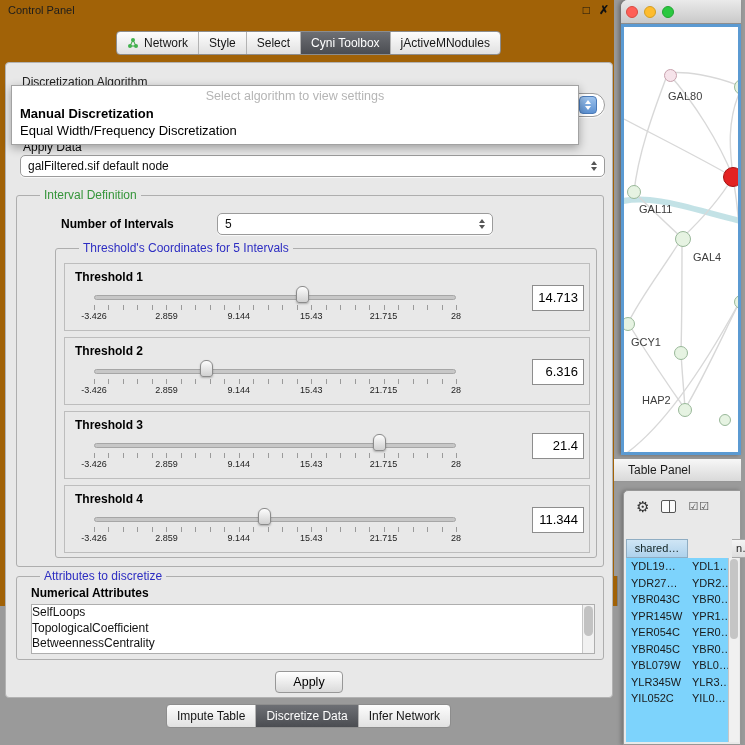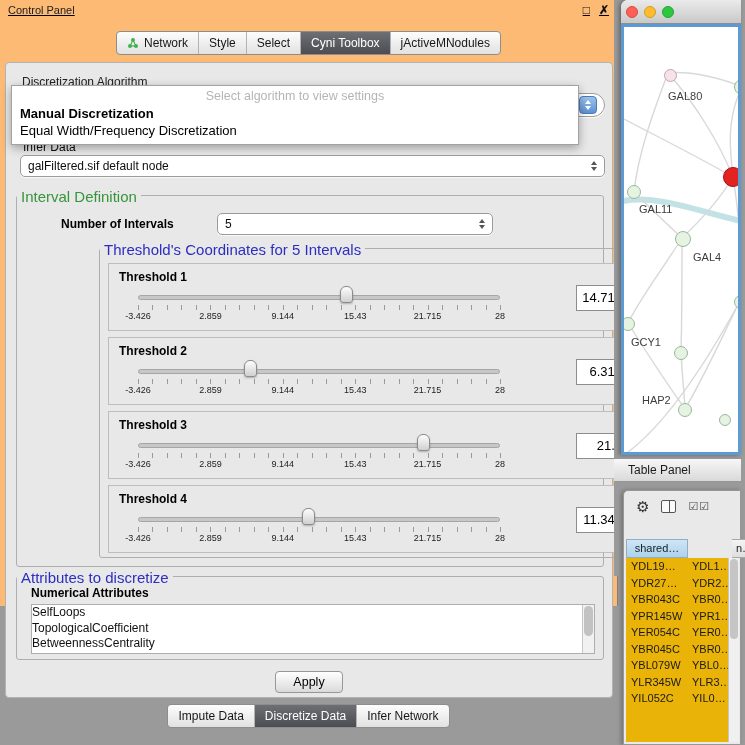--- a/index.html
+++ b/index.html
@@ -1,20 +1,20 @@
 <!DOCTYPE html>
 <html><head>
 <meta charset="utf-8">
 <style>
   * { margin:0; padding:0; box-sizing:border-box; }
   html,body { width:745px; height:745px; }
   body { font-family:"Liberation Sans", sans-serif; background:#9a9a9a; position:relative; overflow:hidden; }
 
   
-  .control-panel { position:absolute; left:0; top:0; width:618px; height:606px; background:#fdba74; border-right:1px solid #7f7f7f;text-decoration:underline; }
+  .control-panel { position:absolute; left:0; top:0; width:618px; height:606px; background:#a16207; border-right:1px solid #7f7f7f; }
   .cp-titlebar { height:20px; display:flex; align-items:center; padding:0 8px; font-size:11px; color:#1d1d1d; }
   .cp-winbtns { margin-left:auto; display:flex; gap:9px; font-size:12px; font-weight:bold; color:#111; }
   .cp-winbtns span { cursor:default; }
 
   .tabstrip { position:absolute; left:0; right:0; display:flex; justify-content:center; }
   .top-tabs { top:31px; }
   .bottom-tabs { top:704px; }
   .tabstrip-inner { display:flex; border:1px solid #8d8d8d; border-radius:4px; overflow:hidden; background:linear-gradient(#fdfdfd,#e1e1e1); }
   .tab { padding:4px 10px; font-size:12px; color:#161616; display:flex; align-items:center; gap:5px; border-left:1px solid #b3b3b3; white-space:nowrap; }
   .tab:first-child { border-left:none; }
@@ -36,29 +36,29 @@
 
   .overlay { position:absolute; left:5px; top:22px; width:568px; background:#ffffff; border:1px solid #a2a2a2; box-shadow:0 3px 9px rgba(0,0,0,.32); z-index:10; padding-bottom:5px; }
   .overlay-header { text-align:center; color:#b5b5b5; font-size:12.5px; padding:3px 0 2px; }
   .overlay-opt { font-size:13px; color:#000; padding:1px 8px; line-height:15px; }
   .overlay-opt.bold { font-weight:bold; }
 
   .table-data-label { position:absolute; left:17px; top:77px; font-size:12px; color:#0d0d0d; }
   .table-data-combo { left:14px; top:92px; width:585px; height:22px; }
 
   .group { position:absolute; border:1px solid #aeaeae; border-radius:3px; }
-  .legend { position:absolute; top:-8px; left:0; background:#e8e8e8; padding:0 4px; font-size:15px; white-space:nowrap; }
+  .legend { position:absolute; top:-8px; left:23px; background:#e8e8e8; padding:0 4px; font-size:12px; white-space:nowrap; }
   .legend.green { color:#35953a; }
   .legend.blue { color:#2d2dc2; }
 
   .interval-group { left:10px; top:132px; width:588px; height:372px; }
   .noi-label { position:absolute; left:44px; top:21px; font-weight:bold; font-size:12px; color:#000; }
   .noi-combo { left:200px; top:17px; width:276px; height:22px; }
 
-  .thresholds-group { left:38px; top:52px; width:542px; height:310px;margin-left:44px; }
+  .thresholds-group { left:38px; top:52px; width:542px; height:310px; }
 
   .th-panel { position:absolute; left:8px; width:526px; height:68px; border:1px solid #bdbdbd; background:#e8e8e8; }
   .th-label { position:absolute; left:10px; top:6px; font-size:12px; font-weight:bold; color:#000; }
   .slider { position:absolute; left:29px; top:0; width:362px; height:68px; }
   .track { position:absolute; left:0; top:31px; width:362px; height:5px; background:#c7c7c7; border:1px solid #a6a6a6; border-radius:3px; }
   .thumb { position:absolute; top:22px; width:13px; height:17px; background:linear-gradient(#fdfdfd,#d0d0d0); border:1px solid #8b8b8b; border-radius:6px 6px 3px 3px; box-shadow:0 1px 2px rgba(0,0,0,.25); }
   .ticks { position:absolute; left:0; top:41px; width:363px; height:5px; background:repeating-linear-gradient(to right,#9a9a9a 0 1px,transparent 1px 14.48px); }
   .tick-label { position:absolute; top:47px; transform:translateX(-50%); font-size:9px; color:#222; }
   .value-box { position:absolute; left:467px; top:21px; width:52px; height:26px; background:#fff; border:1px solid #8d8d8d; font-size:13px; color:#000; text-align:right; line-height:24px; padding-right:5px; }
 
@@ -91,21 +91,21 @@
 
   .table-window { position:absolute; left:9px; top:490px; width:118px; height:255px; background:#e9e9e9; border:1px solid #979797; border-radius:5px 0 0 0; box-shadow:-2px 0 4px rgba(0,0,0,.25); }
   .tw-toolbar { position:absolute; left:0; top:0; width:100%; height:30px; display:flex; align-items:center; gap:12px; padding-left:12px; }
   .gear-icon { font-size:15px; color:#333; line-height:1; }
   .columns-icon { width:15px; height:13px; border:1.5px solid #555; border-radius:2px; position:relative; background:#fbfbfb; }
   .columns-icon i { position:absolute; left:50%; top:0; bottom:0; width:1.5px; background:#555; }
   .check-icons { font-size:11px; color:#444; letter-spacing:1px; line-height:1; }
   .tw-header { position:absolute; left:2px; top:48px; height:19px; display:flex;gap:44px; }
   .tw-col1 { width:62px; background:linear-gradient(#cfe5f5,#aed2ec); border:1px solid #8fadc3; font-size:11px; color:#122; text-align:center; line-height:17px; overflow:hidden; }
   .tw-col2 { width:44px; background:linear-gradient(#f4f4f4,#dedede); border:1px solid #a8a8a8; border-left:none; font-size:11px; color:#222; padding-left:4px; line-height:17px; overflow:hidden; }
-  .tw-body { position:absolute; left:2px; top:67px; width:104px; bottom:2px; background:#eab308; overflow:hidden; }
+  .tw-body { position:absolute; left:2px; top:67px; width:104px; bottom:2px; background:#7dd3fc; overflow:hidden; }
   .tw-row { display:flex; height:16.5px; line-height:16.5px; font-size:11px; color:#1a1a1a; }
   .tw-row .c0 { width:62px; padding-left:5px; overflow:hidden; white-space:nowrap; }
   .tw-row .c1 { width:42px; padding-left:4px; overflow:hidden; white-space:nowrap; }
   .tw-scroll { position:absolute; right:1px; top:67px; width:11px; bottom:2px; background:#f0f0f0; border-left:1px solid #c6c6c6; }
   .tw-scroll .sb-thumb { height:80px; width:8px; background:#c5c5c5; }
 </style>
 </head>
 <body>
 
 <div class="control-panel">
@@ -156,21 +156,21 @@
           <i class="dn"></i>
         </span>
     </div>
 
     <div class="overlay">
       <div class="overlay-header">Select algorithm to view settings</div>
       <div class="overlay-opt bold">Manual Discretization</div>
       <div class="overlay-opt">Equal Width/Frequency Discretization</div>
     </div>
 
-    <div class="table-data-label">Infer Data</div>
+    <div class="table-data-label">Apply Data</div>
     <div class="combo table-data-combo">
       <span>galFiltered.sif default node</span>
       <span class="stepper">
           <i class="up"></i>
           <i class="dn"></i>
         </span>
     </div>
 
     <div class="group interval-group">
       <span class="legend green">Interval Definition</span>
@@ -265,21 +265,21 @@
           </div>
       </div>
     </div>
 
     <button class="apply-btn">Apply</button>
   </div>
 
   <div class="tabstrip bottom-tabs">
     <div class="tabstrip-inner">
       <div class="tab">
-          <span>Impute Data</span>
+          <span>Impute Table</span>
         </div>
       <div class="tab selected">
           <span>Discretize Data</span>
         </div>
       <div class="tab">
           <span>Infer Network</span>
         </div>
     </div>
   </div>
 </div>

